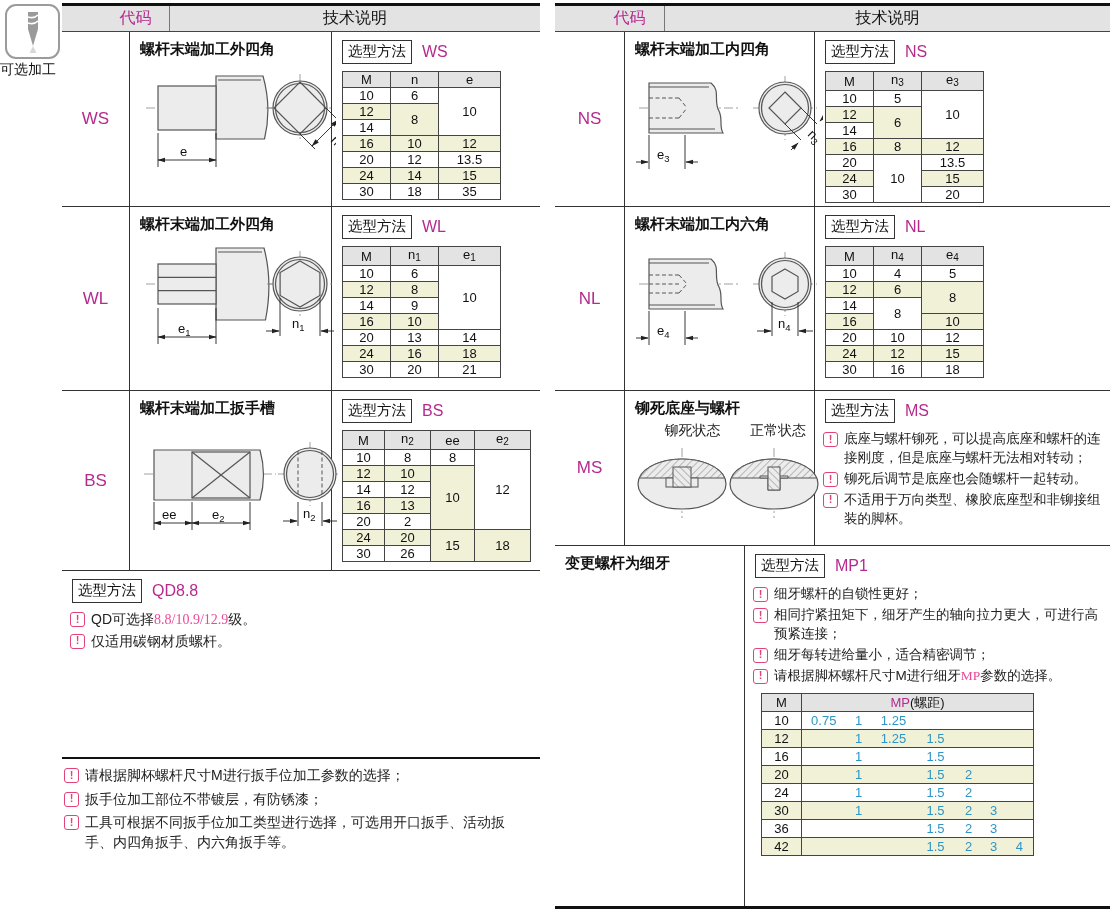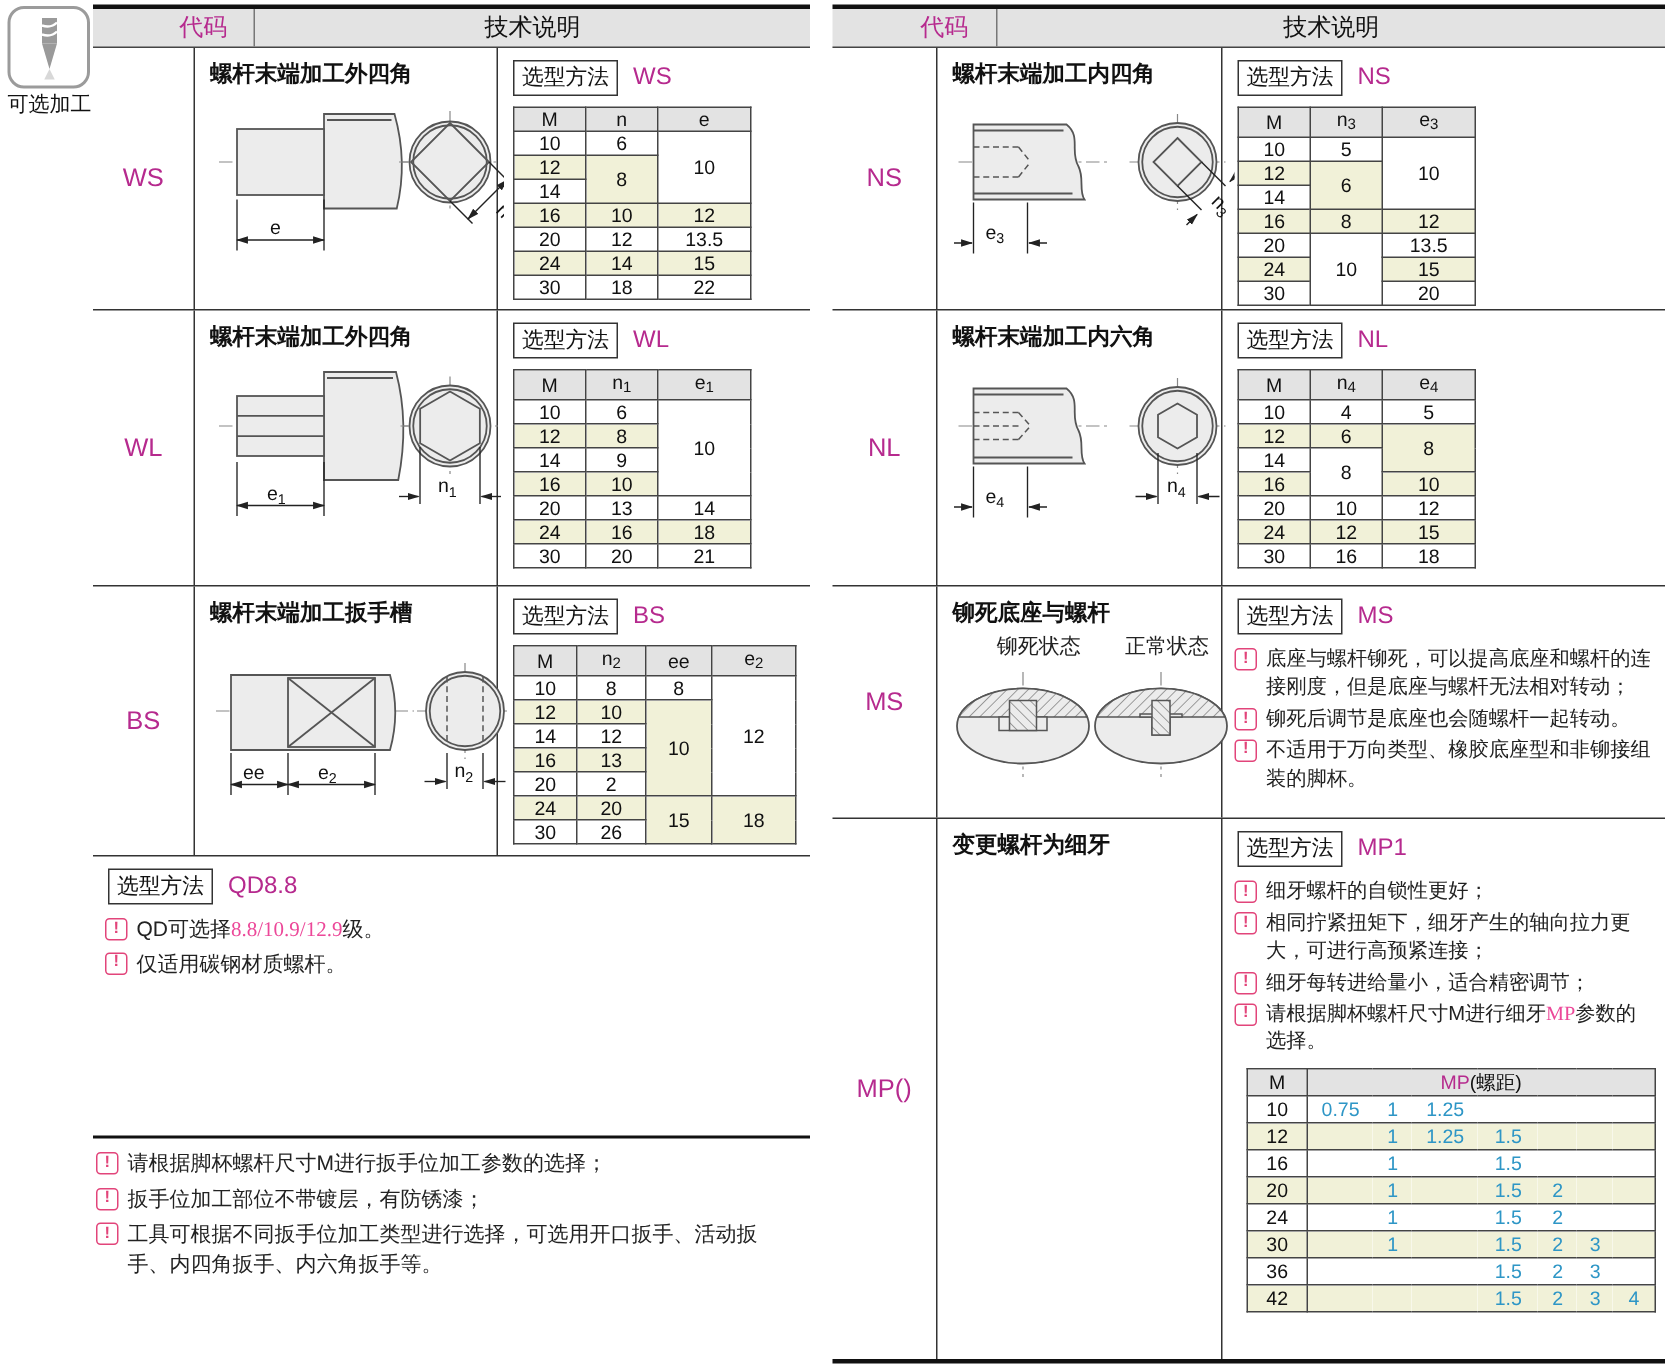--- a/index.html
+++ b/index.html
@@ -4,21 +4,21 @@
 <style>
   html,body{margin:0;padding:0;background:#fff;}
   body{width:1110px;height:911px;position:relative;overflow:hidden;
        font-family:"Liberation Sans","DejaVu Sans",sans-serif;color:#1a1a1a;}
   *{box-sizing:border-box;}
 
   
   .opt-icon{position:absolute;left:5px;top:4px;width:55px;height:55px;
     border:2px solid #9b9b9b;border-radius:11px;background:#fff;
     display:flex;align-items:center;justify-content:center;}
-  .opt-label{position:absolute;left:0px;top:61px;width:66px;text-align:center;
+  .opt-label{position:absolute;left:0px;top:61px;width:66px;
     font-size:14px;color:#111;}
 
   
   .cat{position:absolute;top:3px;border-top:3px solid #111;background:#fff;}
   .cat-left{left:62px;width:478px;border-bottom:2px solid #111;}
   .cat-right{left:555px;width:555px;border-bottom:3px solid #111;}
   .cat-header{display:flex;background:#e3e3e3;border-bottom:1px solid #444;height:26px;}
   .hdr-code{display:flex;align-items:center;justify-content:center;
     font-size:16px;color:#b62a8e;border-right:1px solid #777;margin-left:40px;}
   .cat-left .hdr-code{width:68px;} .cat-right .hdr-code{width:70px;}
@@ -190,21 +190,21 @@
               <td>13.5</td>
             </tr>
             <tr>
               <td>24</td>
               <td>14</td>
               <td>15</td>
             </tr>
             <tr>
               <td>30</td>
               <td>18</td>
-              <td>22</td>
+              <td>35</td>
             </tr>
           </tbody>
         </table>
     </div>
   </div>
 
   <div class="sec sec-wl">
     <div class="col-code">WL</div>
     <div class="col-main">
       <div class="sec-title">螺杆末端加工外四角</div>
@@ -638,21 +638,20 @@
           </div>
           <div class="note">
             <span class="bang">!</span>
             <div class="note-text"><span>不适用于万向类型、橡胶底座型和非铆接组装的脚杯。</span></div>
           </div>
         </div>
     </div>
   </div>
 
   <div class="sec sec-mp">
-    <div class="col-code">MP()</div>
     <div class="col-main">
       <div class="sec-title">变更螺杆为细牙</div>
     </div>
     <div class="col-method">
       <div class="method-row">
         <span class="method-box">选型方法</span>
         <span class="method-code">MP1</span>
       </div>
       <div class="notes">
           <div class="note">

